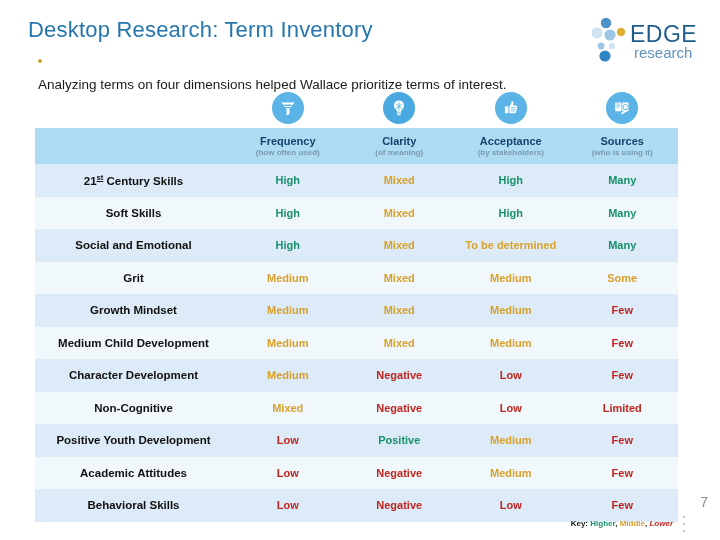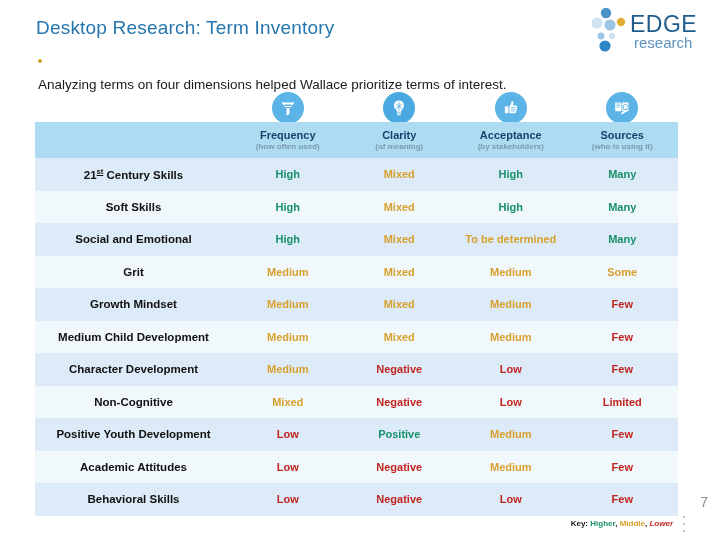--- a/index.html
+++ b/index.html
@@ -11,32 +11,32 @@
     height: 540px;
     background: #ffffff;
     font-family: "Liberation Sans", sans-serif;
     overflow: hidden;
     position: relative;
   }
 
   
   #slide-title {
     position: absolute;
-    left: 36px;
+    left: 28px;
     top: 17px;
-    font-size: 19px;
+    font-size: 22px;
     color: #2576ae;
     letter-spacing: 0.2px;
     white-space: nowrap;
   }
 
   #logo {
     position: absolute;
     right: 8px;
-    top: 6px;
+    top: 16px;
     width: 120px;
     height: 48px;
   }
   #logo svg { display: block; }
 
   #bullet-row {
     position: absolute;
     left: 38px;
     top: 63px;
     display: flex;
@@ -83,21 +83,21 @@
     align-items: center;
     justify-content: center;
   }
   .icon-circle.alt { background: #49a9e0; }
   .icon-circle svg { display: block; }
 
   
   #term-table {
     position: absolute;
     left: 35px;
-    top: 122px;
+    top: 128px;
     width: 643px;
     border-collapse: collapse;
     table-layout: fixed;
     padding-left: 34px;
   }
   #term-table col.c-term   { width: 197px; }
   #term-table col.c-dim    { width: 111.5px; }
 
   #term-table thead th {
     background: #addbf2;

